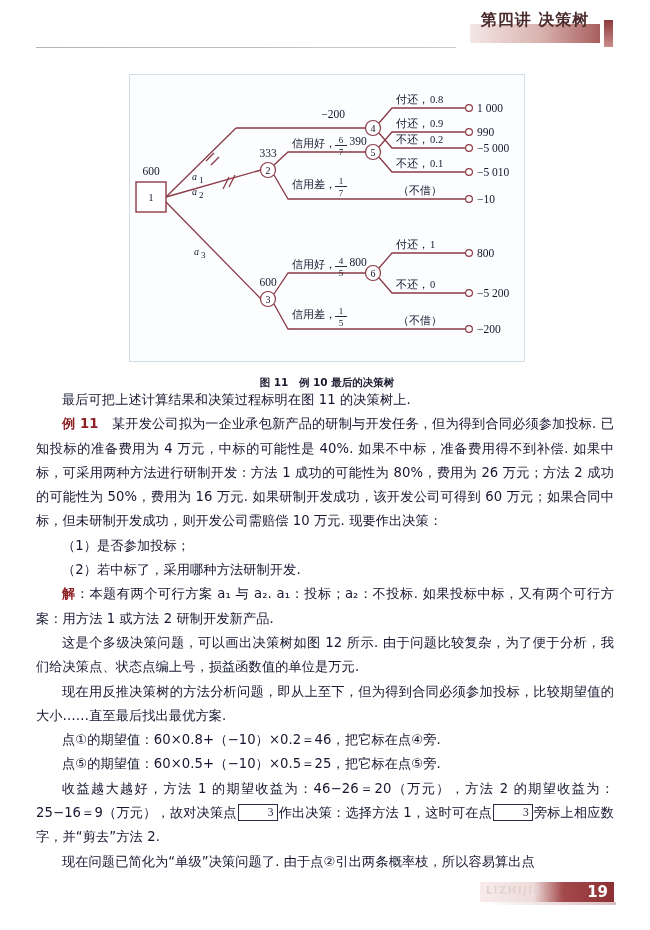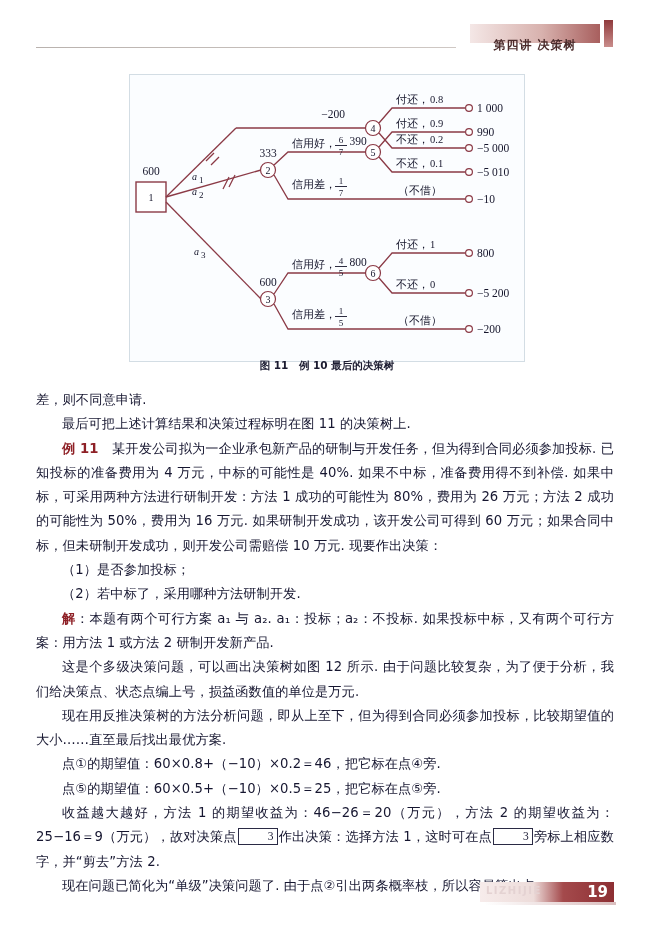--- a/index.html
+++ b/index.html
@@ -29,27 +29,27 @@
     background: linear-gradient(to right, #b9b2ae, #cfc8c4);
   }
   #header-band {
     position: absolute;
     left: 470px; top: 24px;
     width: 130px; height: 19px;
     background: linear-gradient(to right, #f4e7e6, #d8b2ae 55%, #a85f5e);
   }
   #header-title {
     position: absolute;
-    left: 470px; top: 36px;
+    left: 470px; top: 10px;
     width: 130px; height: 19px;
     line-height: 19px;
     text-align: center;
     font-family: "DejaVu Sans", sans-serif;
     font-weight: bold;
-    font-size: 12px;
+    font-size: 16px;
     color: #4b2b2b;
     letter-spacing: 1px;
     white-space: nowrap;
   }
   #header-tab {
     position: absolute;
     left: 604px; top: 20px;
     width: 9px; height: 27px;
     background: linear-gradient(to bottom, #8f3a3c, #c98d8b);
   }
@@ -59,21 +59,21 @@
     position: absolute;
     left: 129px; top: 74px;
     width: 396px; height: 288px;
     border: 1px solid #d3dde4;
     background: #fbfdff;
     box-sizing: border-box;
   }
   #figure-svg { display: block; }
   .fig-caption {
     position: absolute;
-    left: 129px; top: 359px;
+    left: 129px; top: 376px;
     width: 396px;
     text-align: center;
     font-family: "DejaVu Sans", sans-serif;
     font-weight: bold;
     font-size: 10.5px;
     color: #1b1b30;
   }
 
   
   .t-cn    { font-family: "DejaVu Sans", sans-serif; font-size: 11px; fill: #15152b; }
@@ -265,21 +265,20 @@
     <text class="t-cn" x="268" y="249">（不借）</text>
     <circle class="leafdot" cx="339" cy="254" r="3.4"></circle>
     <text class="t-num" x="347" y="258">−200</text>
 
   </svg>
 </div>
 <div class="fig-caption">图 11　例 10 最后的决策树</div>
 
 <div id="body-text">
 
-  <p class="para">差，则不同意申请.</p>
 
   <p class="para indent2">最后可把上述计算结果和决策过程标明在图 11 的决策树上.</p>
 
   <p class="para indent2"><span class="lead-red">例 11</span>　<span>某开发公司拟为一企业承包新产品的研制与开发任务，但为得到合同必须参加投标. 已知投标的准备费用为 4 万元，中标的可能性是 40%. 如果不中标，准备费用得不到补偿. 如果中标，可采用两种方法进行研制开发：方法 1 成功的可能性为 80%，费用为 26 万元；方法 2 成功的可能性为 50%，费用为 16 万元. 如果研制开发成功，该开发公司可得到 60 万元；如果合同中标，但未研制开发成功，则开发公司需赔偿 10 万元. 现要作出决策：</span></p>
 
   <p class="para indent2">（1）是否参加投标；</p>
 
   <p class="para indent2">（2）若中标了，采用哪种方法研制开发.</p>
 
   <p class="para indent2"><span class="lead-red">解</span><span>：本题有两个可行方案 a₁ 与 a₂. a₁：投标；a₂：不投标. 如果投标中标，又有两个可行方案：用方法 1 或方法 2 研制开发新产品.</span></p>

